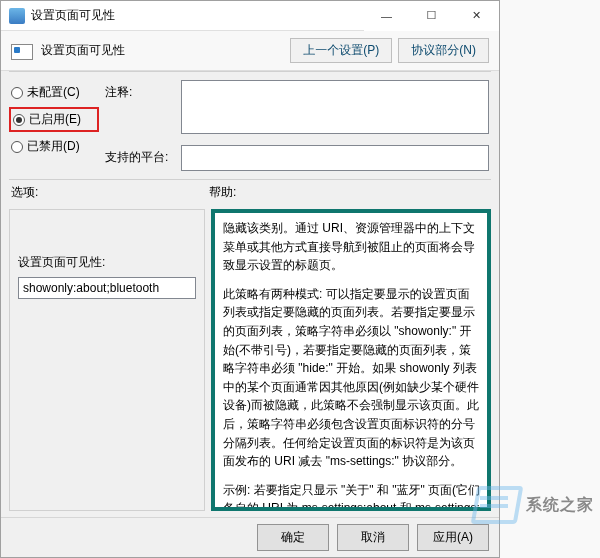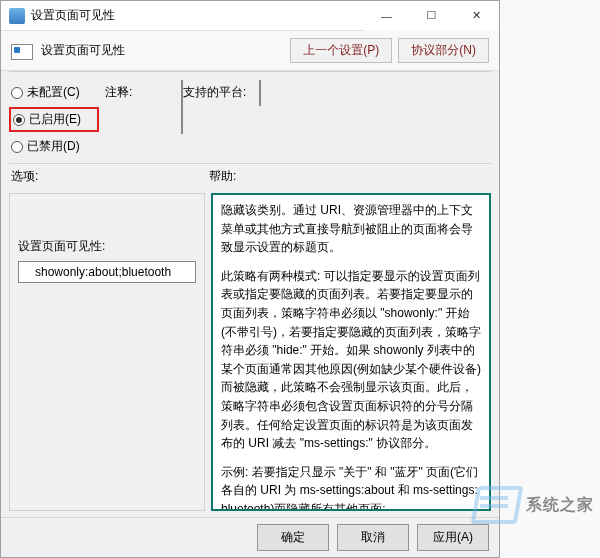--- a/index.html
+++ b/index.html
@@ -13,49 +13,49 @@
   .winbtns { display: flex; }
   .winbtn { width: 45px; height: 30px; display: flex; align-items: center; justify-content: center; font-family: "Segoe UI Symbol", sans-serif; font-size: 11px; color: #333; background: #fff; }
 
   
   .header2 { height: 40px; display: flex; align-items: center; padding: 0 10px; background: #f8f8f8; border-bottom: 1px solid #ddd; }
   .header2 .hicon { width: 22px; height: 18px; margin-right: 8px; display:inline-block; position:relative; }
   .header2 .hicon:before { content:""; position:absolute; left:0; top:2px; width:20px; height:14px; background:#fff; border:1px solid #888; }
   .header2 .hicon:after { content:""; position:absolute; left:3px; top:5px; width:6px; height:6px; background:#2a7ac7; border-radius:1px; }
   .header2 .htitle { flex: 1; }
   .navbtns { display: flex; gap: 6px; }
-  .navbtn { padding: 3px 12px; border: 1px solid #bfbfbf; background: #f1f1f1; color: #7f1d1d; font-size: 12px; }
+  .navbtn { padding: 3px 12px; border: 1px solid #bfbfbf; background: #f1f1f1; color: #0c4a6e; font-size: 12px; }
 
   
   .topgrid { display: flex; padding: 8px 10px; gap: 8px; }
   .radio-col { width: 86px; display: flex; flex-direction: column; gap: 10px; padding-top: 4px; }
   .radio-row { display: flex; align-items: center; gap: 4px; font-size: 12px; }
   .radio-row.highlighted { border: 2px solid #d22; padding: 2px 2px; margin: -4px -2px; }
   .radio { width: 12px; height: 12px; border: 1px solid #555; border-radius: 50%; display:inline-flex; align-items:center; justify-content:center; background:#fff;}
   .radio .dot { width:6px; height:6px; border-radius:50%; background:#333; }
-  .fields-col { flex: 1; display: flex; flex-direction: row; gap: 0; }
+  .fields-col { flex: 1; display: flex; flex-direction: column; gap: 11px; }
   .field-row { display: flex; align-items: flex-start; gap: 6px; }
   .field-row .lbl { width: 70px; padding-top: 4px; text-align: left; }
   .txtbox { flex: 1; height: 54px; border: 1px solid #828790; background: #fff; }
   .txtbox.small { height: 26px; }
 
   
   .opts-row { display: flex; padding: 4px 10px 2px 10px; }
   .opts-row .left { flex: 1; }
   .opts-row .left .lbl, .opts-row .right .lbl { font-size:12px; }
   .opts-row .right { width: 280px; }
 
   hr.sep { border: none; border-top: 1px solid #d0d0d0; margin: 0 8px; }
 
   
   .lower { flex: 1; display: flex; gap: 6px; padding: 6px 8px; min-height: 0; }
   .leftpane { flex: 1; display: flex; flex-direction: column; gap: 4px; border:1px solid #d0d0d0; padding:8px; background:#f0f0f0; min-height:0; }
   .leftpane .caption { font-size: 12px; margin-bottom: 2px; margin-top: 36px; }
-  .input { width: 100%; border: 1px solid #828790; background: #fff; padding: 3px 16px; font-size: 12px; font-family: inherit; }
-  .rightpane { width: 280px; border: 2px solid #0f766e; background: #fff; padding: 6px 6px 6px 8px; overflow-y: auto; line-height: 1.55; font-size: 12px; }
+  .input { width: 100%; border: 1px solid #828790; background: #fff; padding: 3px 4px; font-size: 12px; font-family: inherit; }
+  .rightpane { width: 280px; border: 4px solid #0f766e; background: #fff; padding: 6px 6px 6px 8px; overflow-y: auto; line-height: 1.55; font-size: 12px; }
   .rightpane p { margin-bottom: 10px; word-break: break-all; }
 
   
   .bbar { height: 40px; display: flex; align-items: center; justify-content: flex-end; gap: 8px; padding: 0 10px; border-top: 1px solid #d6d6d6; background:#f0f0f0;}
   .btn { min-width: 72px; padding: 4px 12px; border: 1px solid #939393; background: #e1e1e1; font-size: 12px; }
 
   
   .wm { position: absolute; right: 6px; bottom: 34px; opacity: 0.45; pointer-events: none; display:flex; align-items:center; gap:6px;}
   .wm .logo { width:46px; height:38px; position:relative; }
   .wm .logo:before { content:""; position:absolute; inset:0; border:4px solid #6fb8ea; border-radius:4px; transform:skewX(-10deg); }

